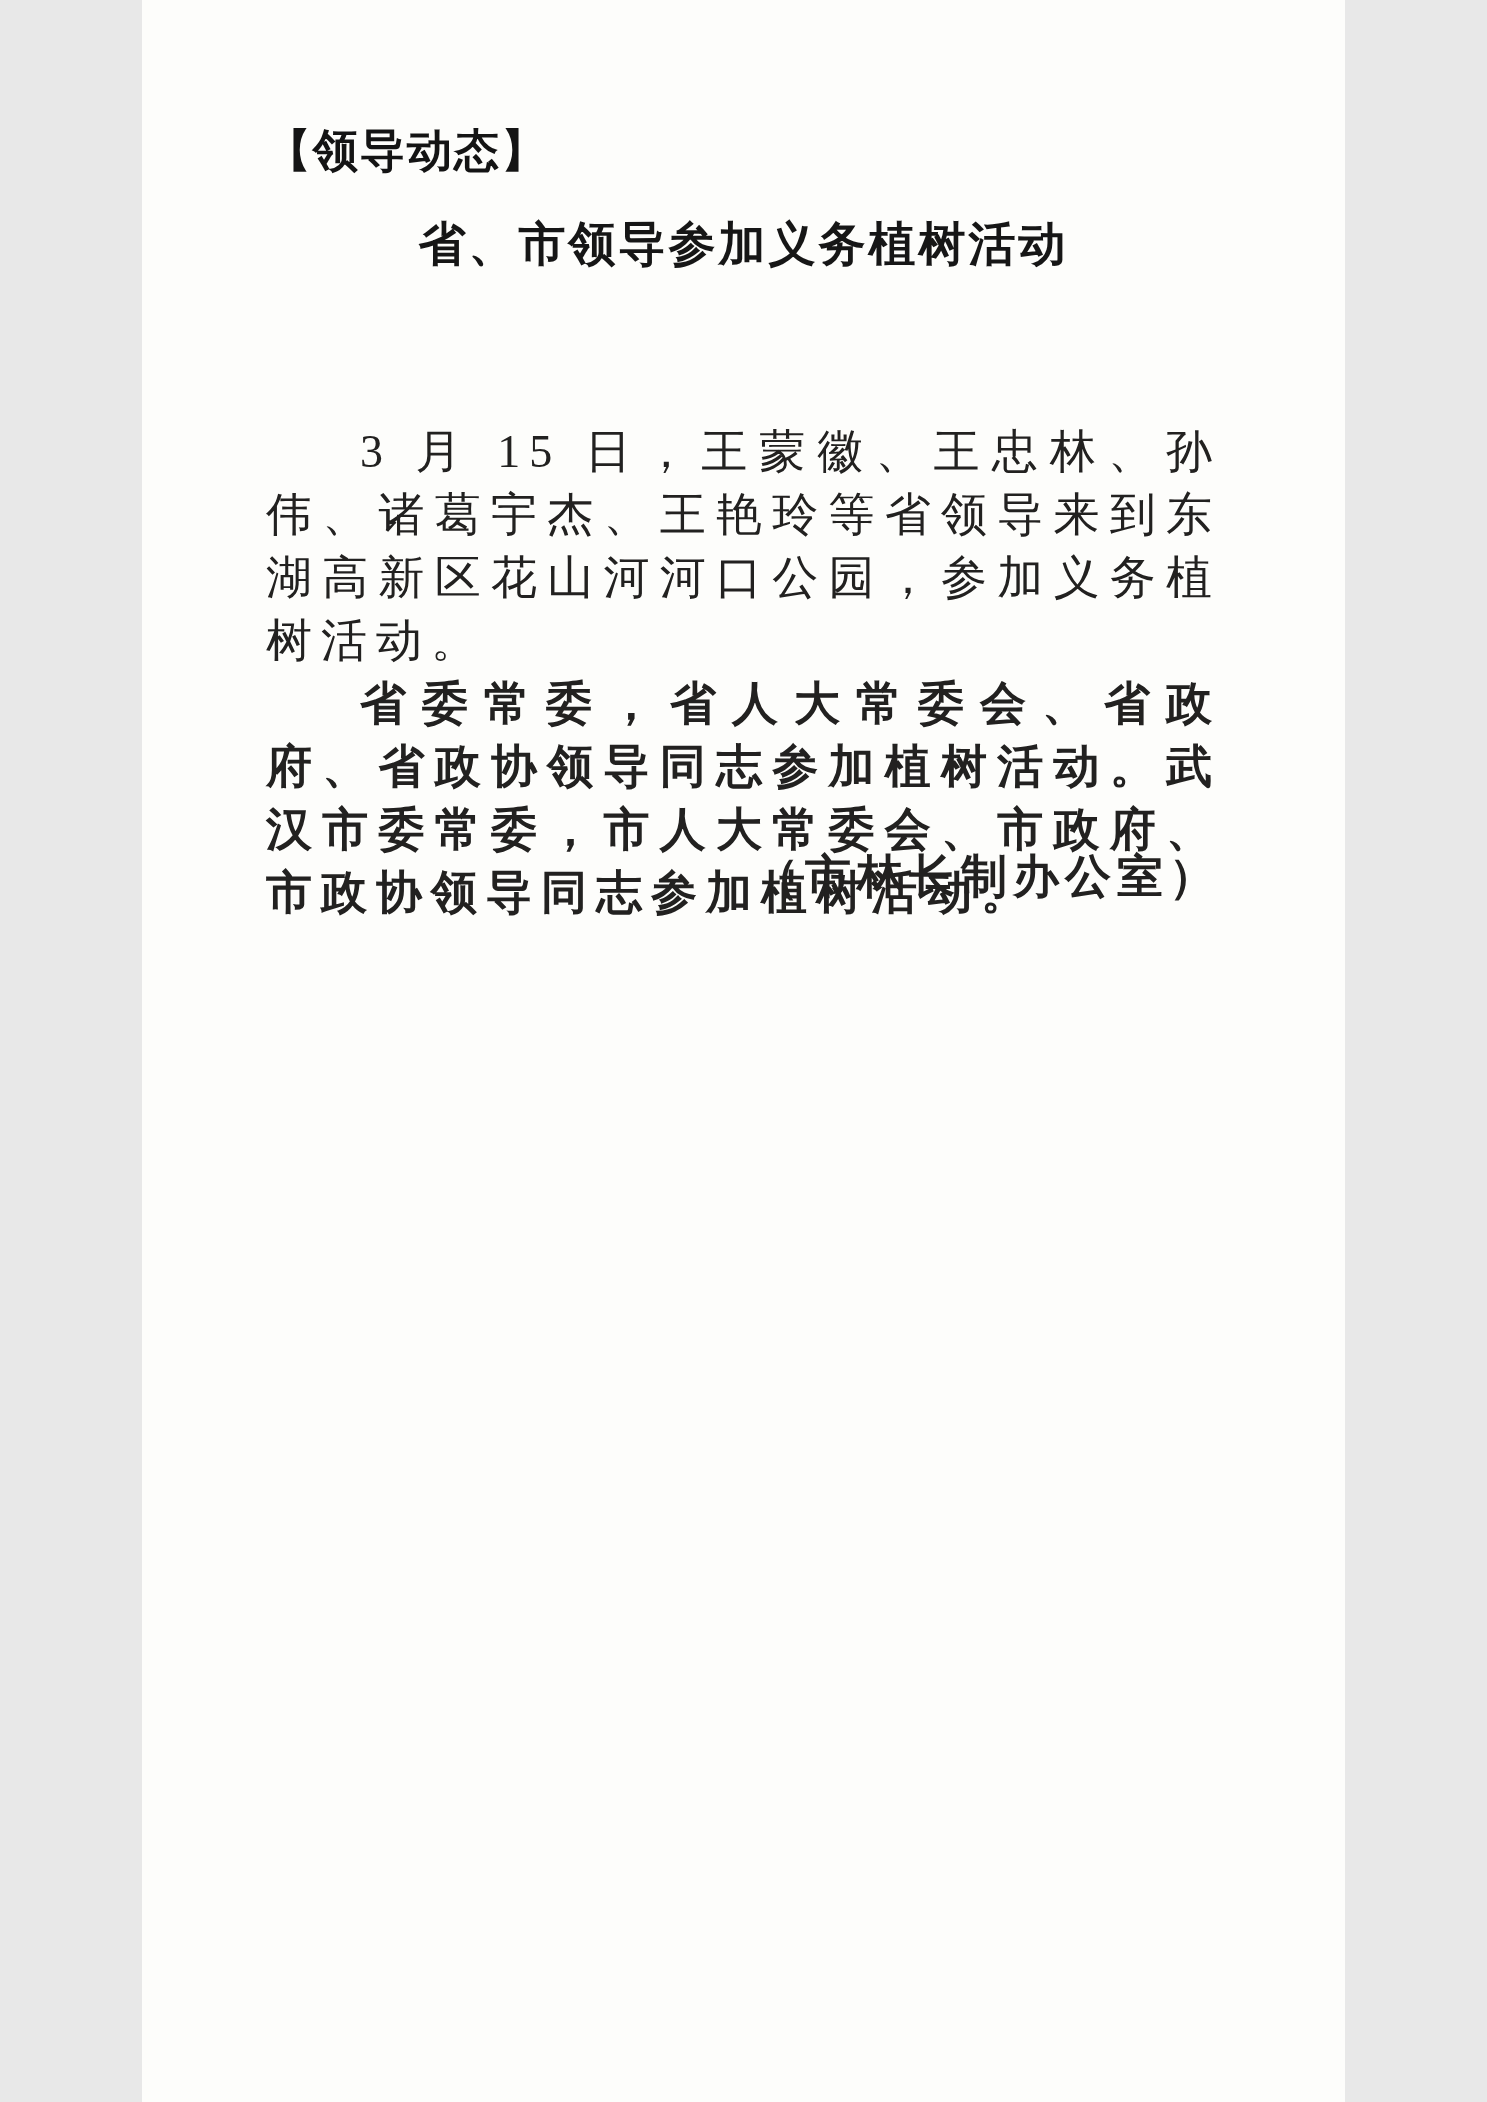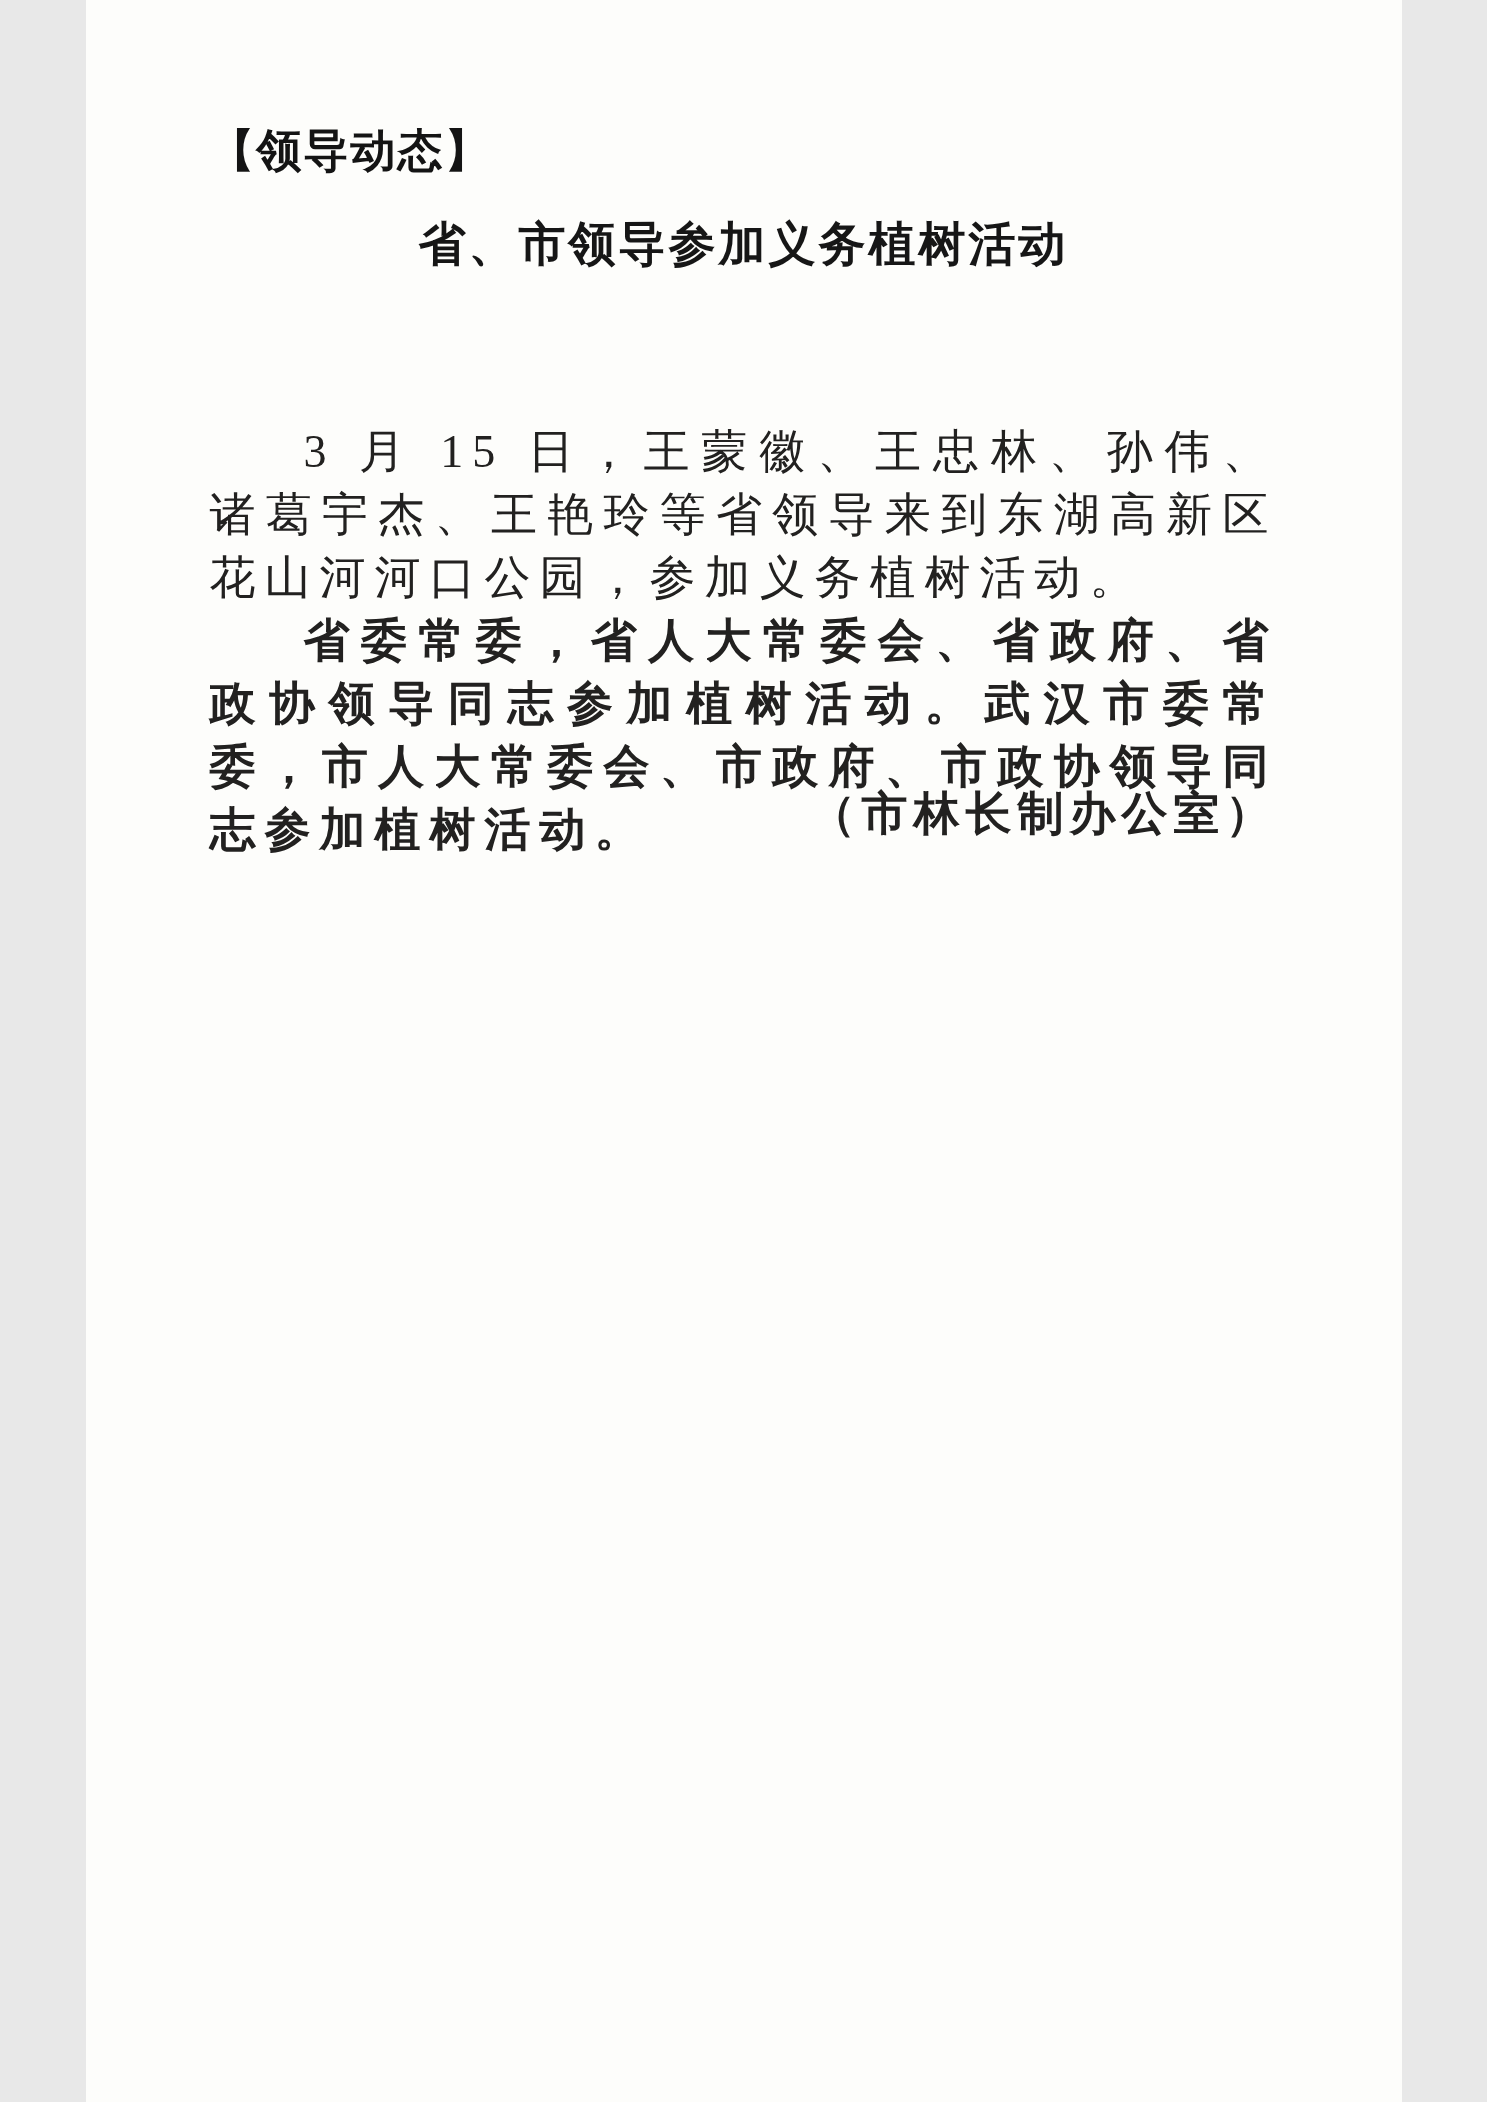--- a/index.html
+++ b/index.html
@@ -2,21 +2,21 @@
 <html lang="zh"><head>
 <meta charset="utf-8">
 <style>
   html, body {
     margin: 0;
     padding: 0;
     background: #e8e8e8;
   }
   .page {
     position: relative;
-    width: 1316px;
+    width: 1203px;
     height: 2102px;
     margin: 0 auto;
     background: #fdfdfb;
     color: #1c1c1c;
     font-family: "Liberation Serif", "DejaVu Serif", serif;
     overflow: hidden;
     box-sizing: border-box;
   }
   .content {
     padding: 122px 124px 0 124px;

